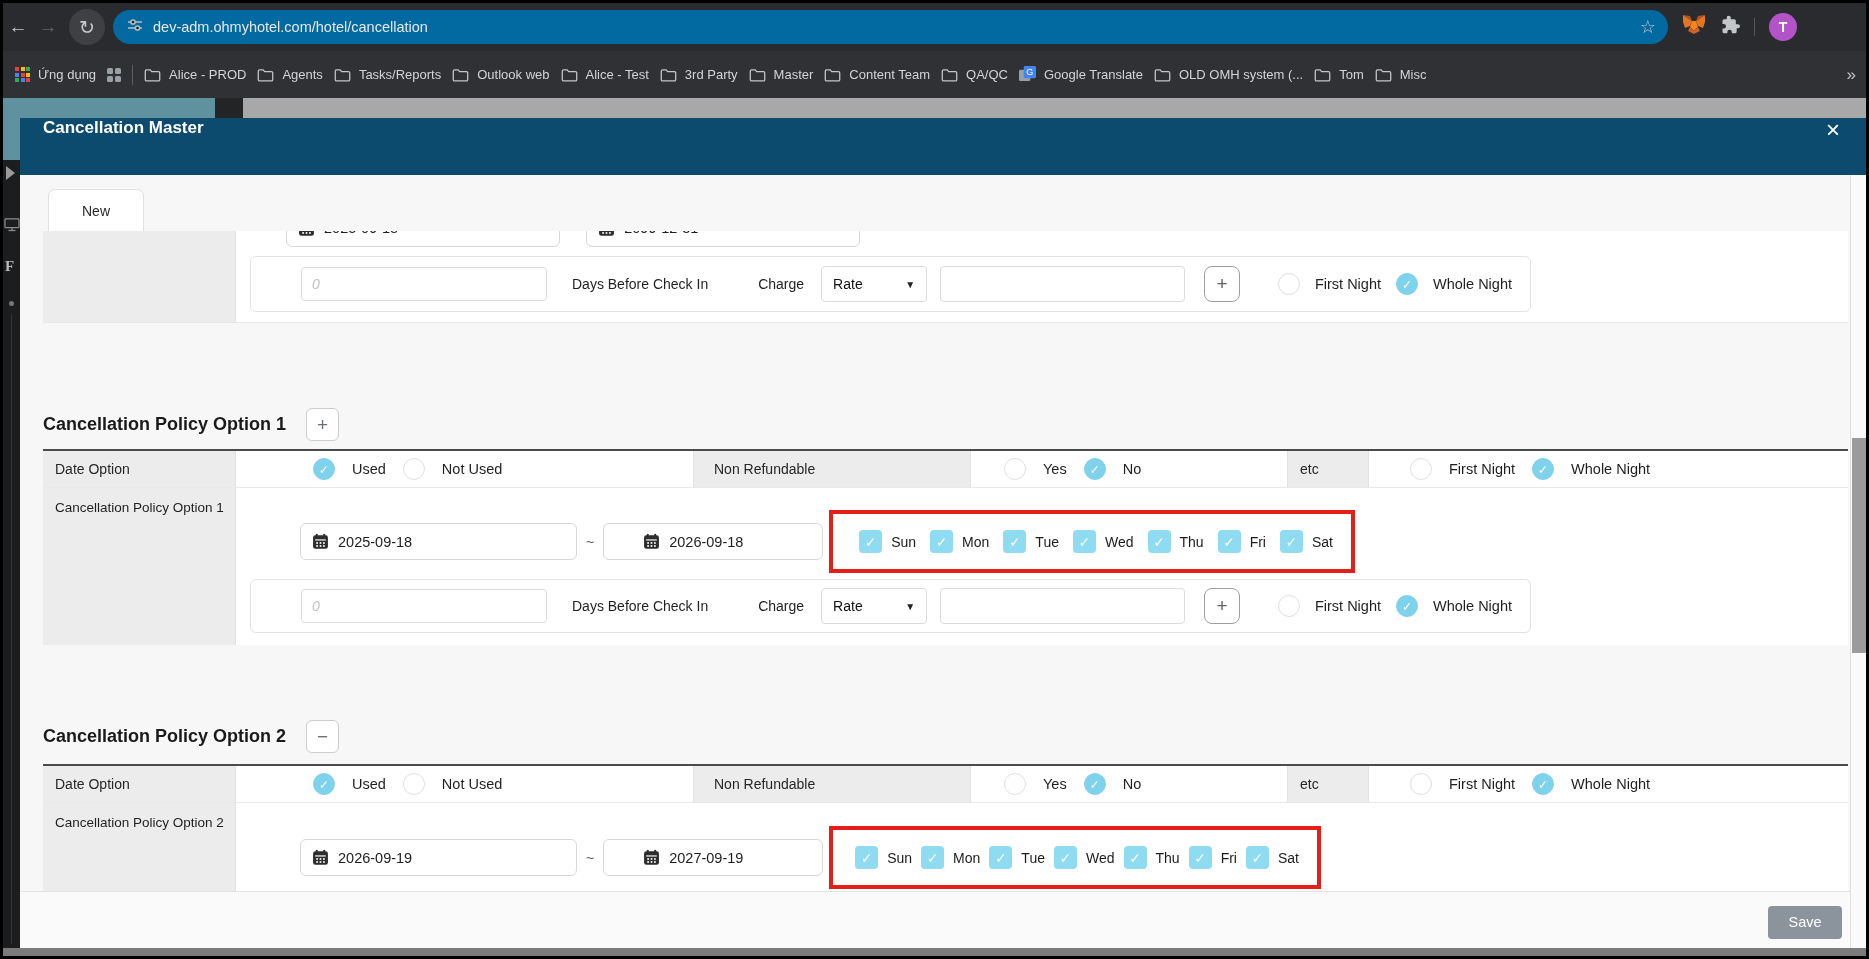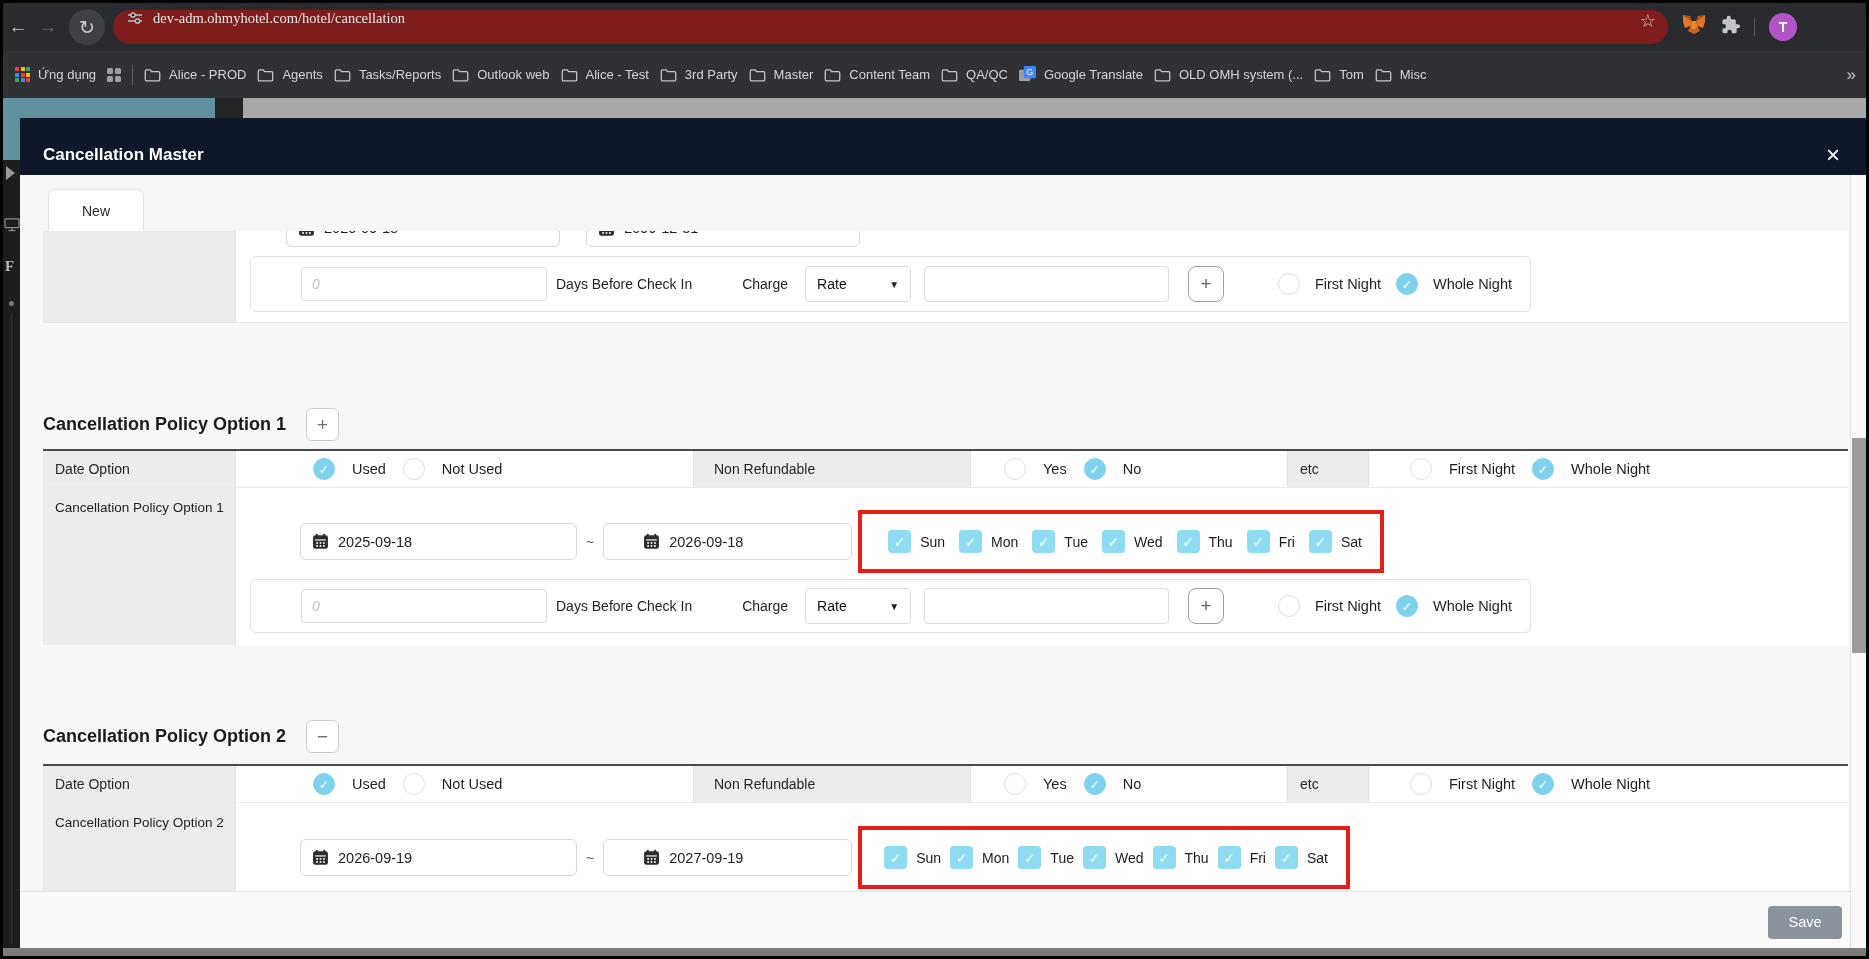--- a/index.html
+++ b/index.html
@@ -5,21 +5,21 @@
   * { margin:0; padding:0; box-sizing:border-box; }
   html,body { background:#000; }
   body { font-family:"Liberation Sans", sans-serif; }
   .screen { position:relative; width:1869px; height:959px; background:#f7f7f8; overflow:hidden; border:3px solid #000; }
 
   
   .toolbar { position:absolute; left:0; top:0; width:100%; height:48px; background:#2a2b2e; display:flex; align-items:center; }
   .nav-glyph { width:30px; text-align:center; font-size:19px; color:#c8cacd; cursor:pointer; }
   .nav-glyph.dim { color:#64666a; }
   .reload-wrap { width:36px; height:36px; border-radius:50%; background:#3f4044; display:flex; align-items:center; justify-content:center; margin:0 8px 0 6px; }
-  .omnibox { flex:0 0 auto; width:1555px; height:34px; background:#7f1d1d; border-radius:17px; display:flex; align-items:flex-start; padding:0 12px 0 14px;font-family:Liberation Serif, serif; }
+  .omnibox { flex:0 0 auto; width:1555px; height:34px; background:#0369a1; border-radius:17px; display:flex; align-items:center; padding:0 12px 0 14px; }
   .omnibox .url { color:#e7e8ea; font-size:14.5px; margin-left:10px; flex:1; }
   .omnibox .star { color:#c8cacd; font-size:18px; }
   .tb-right { display:flex; align-items:center; gap:14px; margin-left:14px; }
   .tb-sep { width:1px; height:18px; background:#55575a; }
   .avatar { width:28px; height:28px; border-radius:50%; background:#b254c8; color:#fff; font-size:14px; font-weight:bold; display:flex; align-items:center; justify-content:center; }
 
   .bookmarks { position:absolute; left:0; top:48px; width:100%; height:47px; background:#303135; display:flex; align-items:center; padding:0 10px 0 12px; gap:11px; color:#d2d4d6; font-size:13px; }
   .bm-item { display:flex; align-items:center; gap:8px; white-space:nowrap; cursor:pointer; }
   .apps-grid { display:grid; grid-template-columns:repeat(3,4px); grid-template-rows:repeat(3,4px); gap:1.5px; }
   .apps-grid i { display:block; }
@@ -33,49 +33,49 @@
   .behind-teal { position:absolute; left:0; top:0; width:212px; height:20px; background:#60919f; }
   .behind-gray { position:absolute; left:240px; top:0; right:0; height:20px; background:#a8a8a8; }
   .left-strip { position:absolute; left:0; top:115px; width:17px; bottom:0; background:#1c1d1f; }
   .ls-teal { position:absolute; left:0; top:0; width:17px; height:42px; background:#60919f; }
   .ls-tri { position:absolute; left:3px; top:48px; width:0; height:0; border-left:9px solid #9a9a9a; border-top:7px solid transparent; border-bottom:7px solid transparent; }
   .ls-f { position:absolute; left:2px; top:140px; color:#b9b9b9; font-weight:bold; font-size:15px; font-family:"Liberation Serif", serif; }
   .ls-dot { position:absolute; left:6px; top:183px; width:5px; height:5px; border-radius:50%; background:#777; }
   .ls-line { position:absolute; left:8px; top:196px; width:1px; bottom:12px; background:#343537; }
 
   
-  .modal-header { position:absolute; left:17px; top:115px; right:0; height:57px; background:#0f172a; display:flex; align-items:center; padding:16px 26px 0 23px; }
+  .modal-header { position:absolute; left:17px; top:115px; right:0; height:57px; background:#0c4a6e; display:flex; padding:0 26px 0 23px; }
   .modal-title { color:#fff; font-size:17px; font-weight:bold; }
   .modal-close { margin-left:auto; color:#fff; font-size:24px; line-height:1; cursor:pointer; }
   .modal-body { position:absolute; left:17px; top:172px; width:1836px; height:716px; background:#f7f7f8; overflow:hidden; }
   .modal-footer { position:absolute; left:17px; top:888px; width:1836px; height:61px; background:#fafafa; border-top:1px solid #e3e3e3; display:flex; align-items:center; justify-content:flex-end; padding-right:14px;padding-left:24px; }
   .save-btn { width:74px; height:33px; background:#8b949c; border:none; border-radius:4px; color:#fff; font-size:14.5px; font-family:inherit; cursor:pointer; }
 
   .tab-new { margin:14px 0 0 28px; width:96px; height:42px; background:#fff; border:1px solid #e1e1e1; border-bottom:none; border-radius:7px 7px 0 0; display:flex; align-items:center; justify-content:center; font-size:14px; color:#2b2b2b; cursor:pointer; }
 
   
   .tbl { margin-left:23px; width:1805px; background:#fff; }
   .top-tbl { display:flex; height:92px; border-bottom:1px solid #e6e6e6; overflow:hidden; }
   .gcol { width:193px; background:#ececec; border-right:1px solid #e2e2e2; flex:0 0 auto; }
   .top-content { flex:1; overflow:hidden; }
 
   .date-row { display:flex; align-items:center; padding-left:64px; height:63px; }
   .date-row.cut { margin-top:-22px; padding-left:50px; height:38px; }
   .date-box { width:277px; height:37px; background:#fff; border:1px solid #d8d8d8; border-radius:6px; display:flex; align-items:center; gap:9px; padding:0 11px; font-size:14.5px; font-weight:500; color:#1e1e1e; flex:0 0 auto; }
-  .date-box.b2 { width:249px;padding-left:39px; }
+  .date-box.b2 { width:220px;padding-left:39px; }
   .date-box.b-top { width:274px; }
   .tilde { margin:0 9px; color:#555; font-size:14px; }
 
   .rule-box { margin:6px 0 0 14px; width:1281px; height:54px; border:1px solid #e2e2e2; border-radius:6px; display:flex; align-items:center; padding:0 10px 0 50px; background:#fff; }
   .rule-box.rb-top { margin-top:9px; height:56px; }
   .txt { height:34px; border:1px solid #dcdcdc; border-radius:4px; padding:0 10px; font-size:14px; font-family:inherit; color:#222; background:#fff; }
   .txt::placeholder { color:#c2c2c2; font-style:italic; }
   .num-in { width:246px; }
   .amt-in { width:245px; height:36px; margin-left:13px; }
-  .rl-lbl { margin-left:9px; font-size:14px; color:#1f1f1f; }
+  .rl-lbl { margin-left:25px; font-size:14px; color:#1f1f1f; }
   .rl-charge { margin-left:50px; }
   .select { margin-left:17px; width:106px; height:36px; border:1px solid #dcdcdc; border-radius:4px; display:flex; align-items:center; justify-content:space-between; padding:0 11px; font-size:14px; color:#111; cursor:pointer; background:#fff; }
   .select .caret { font-size:10px; color:#222; }
   .add-btn { margin-left:19px; width:36px; height:36px; border:1px solid #9aa0a6; border-radius:8px; background:#fff; color:#5f6368; font-size:19px; display:flex; align-items:center; justify-content:center; cursor:pointer; flex:0 0 auto; }
   .radio-grp { margin-left:auto; display:flex; align-items:center; gap:15px; padding-right:8px; }
   .radio { width:22px; height:22px; border-radius:50%; border:1px solid #e0e0e0; background:#fff; flex:0 0 auto; cursor:pointer; }
   .radio.on { background:#7fd2ec; border-color:#7fd2ec; color:#fff; display:flex; align-items:center; justify-content:center; font-size:12.5px; }
   .r-lbl { font-size:14.5px; color:#1f1f1f; }
 
   .sec-head { margin:85px 0 8px 23px; display:flex; align-items:center; gap:20px; }

